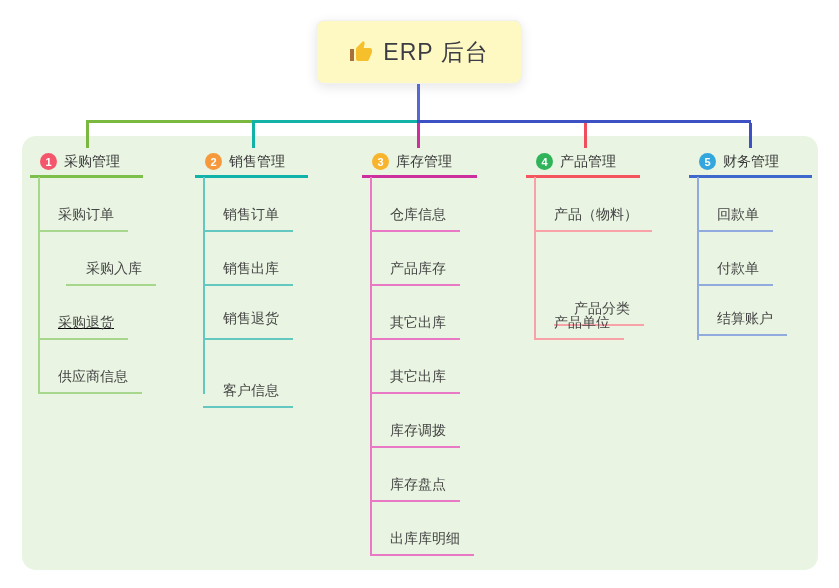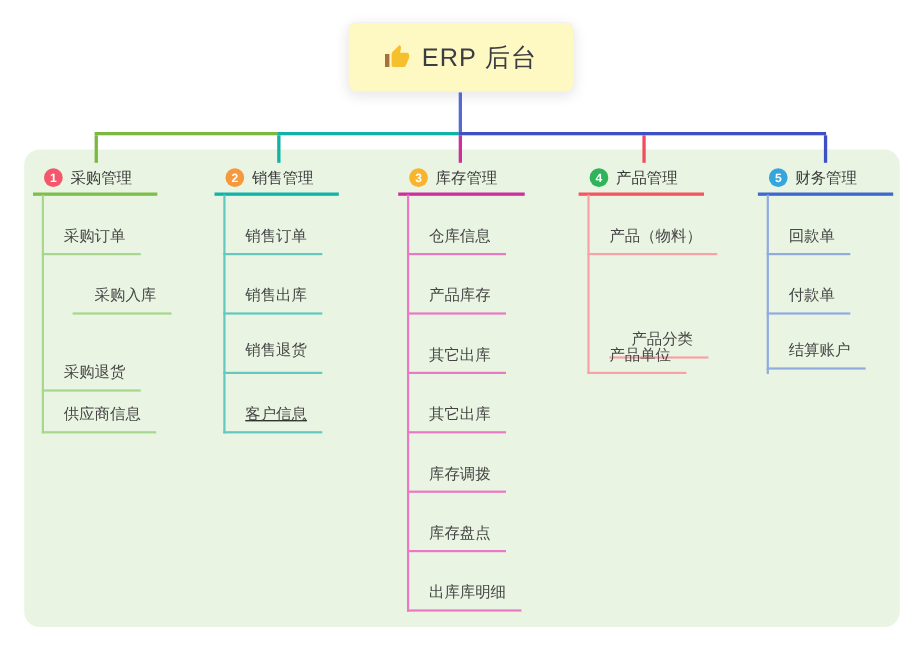--- a/index.html
+++ b/index.html
@@ -75,42 +75,42 @@
         <span class="branch-label">采购管理</span>
       </div>
       <div class="line" style="left: 30px; top: 175px; width: 113px; height: 3px; background: rgb(124, 191, 74);"></div>
       <div class="line" style="left: 38px; top: 177px; width: 2px; height: 217px; background: rgb(166, 215, 140);"></div>
       <div class="child-node" style="left: 38px; top: 198px; border-bottom: 2px solid rgb(166, 215, 140);">
         <span class="child-label">采购订单</span>
       </div>
       <div class="child-node" style="left: 38px; top: 252px; border-bottom: 2px solid rgb(166, 215, 140); margin-left: 28px;">
         <span class="child-label">采购入库</span>
       </div>
-      <div class="child-node" style="left: 38px; top: 322px; border-bottom: 2px solid rgb(166, 215, 140);">
+      <div class="child-node" style="left: 38px; top: 306px; border-bottom: 2px solid rgb(166, 215, 140); text-decoration: underline;">
         <span class="child-label">采购退货</span>
       </div>
       <div class="child-node" style="left: 38px; top: 360px; border-bottom: 2px solid rgb(166, 215, 140);">
         <span class="child-label">供应商信息</span>
       </div>
       <div class="branch-header" style="left: 195px; top: 148px; width: 113px;">
         <span class="num-badge" style="background: rgb(246, 153, 61);">2</span>
         <span class="branch-label">销售管理</span>
       </div>
       <div class="line" style="left: 195px; top: 175px; width: 113px; height: 3px; background: rgb(15, 179, 169);"></div>
       <div class="line" style="left: 203px; top: 177px; width: 2px; height: 217px; background: rgb(99, 200, 191);"></div>
       <div class="child-node" style="left: 203px; top: 198px; border-bottom: 2px solid rgb(99, 200, 191);">
         <span class="child-label">销售订单</span>
       </div>
       <div class="child-node" style="left: 203px; top: 252px; border-bottom: 2px solid rgb(99, 200, 191);">
         <span class="child-label">销售出库</span>
       </div>
       <div class="child-node" style="left: 203px; top: 306px; border-bottom: 2px solid rgb(99, 200, 191); align-items: center;">
         <span class="child-label">销售退货</span>
       </div>
-      <div class="child-node" style="left: 203px; top: 360px; border-bottom: 2px solid rgb(99, 200, 191); text-decoration: underline;">
+      <div class="child-node" style="left: 203px; top: 374px; border-bottom: 2px solid rgb(99, 200, 191);">
         <span class="child-label">客户信息</span>
       </div>
       <div class="branch-header" style="left: 362px; top: 148px; width: 115px;">
         <span class="num-badge" style="background: rgb(247, 180, 44);">3</span>
         <span class="branch-label">库存管理</span>
       </div>
       <div class="line" style="left: 362px; top: 175px; width: 115px; height: 3px; background: rgb(206, 47, 159);"></div>
       <div class="line" style="left: 370px; top: 177px; width: 2px; height: 379px; background: rgb(234, 121, 197);"></div>
       <div class="child-node" style="left: 370px; top: 198px; border-bottom: 2px solid rgb(234, 121, 197); text-align: center;">
         <span class="child-label">仓库信息</span>

